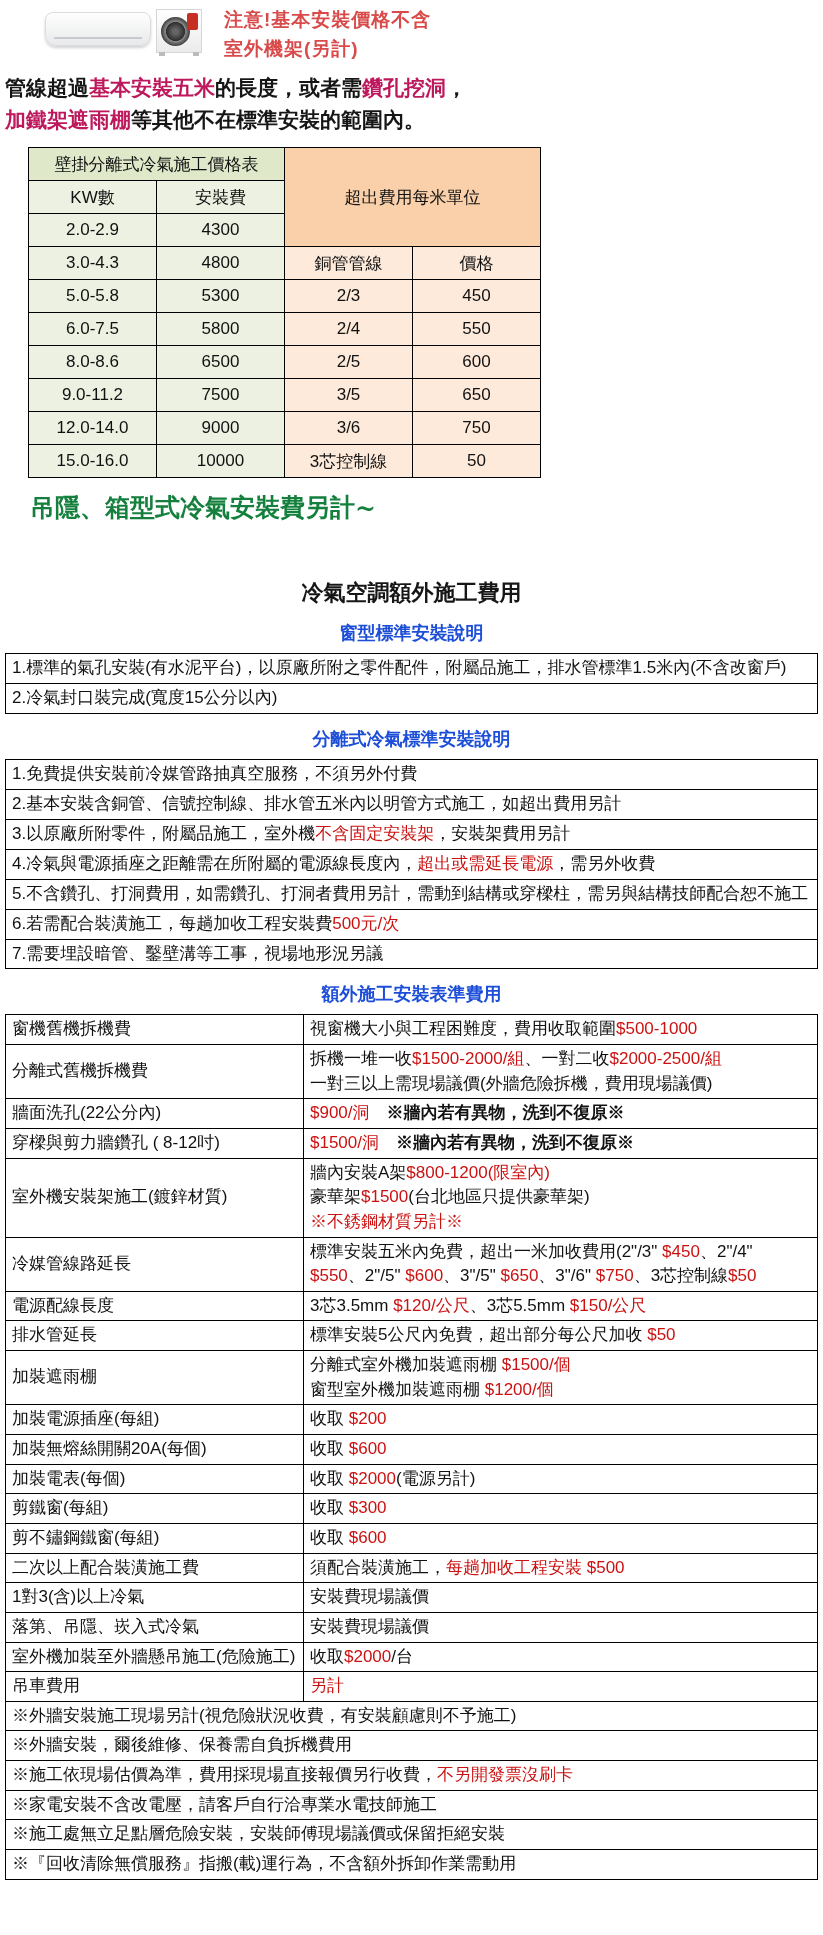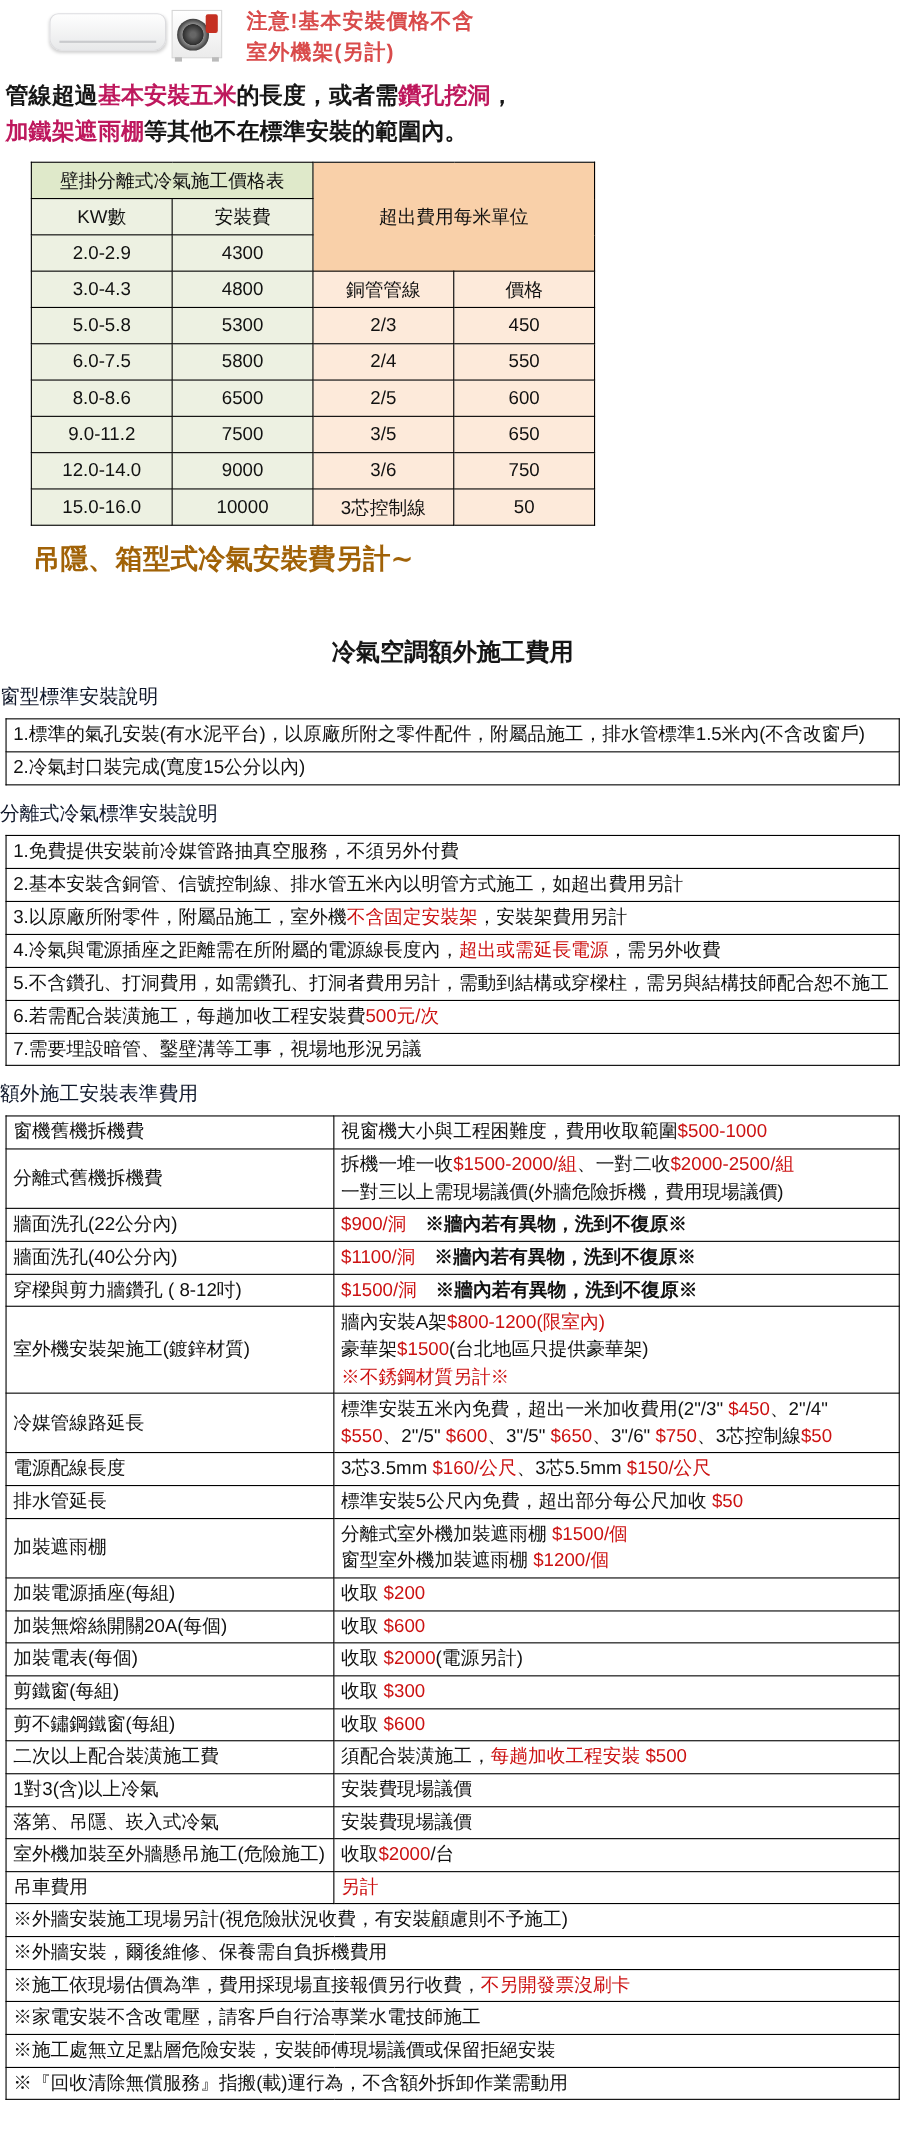--- a/index.html
+++ b/index.html
@@ -63,26 +63,26 @@
     font-size: 17px; height: 33px; padding: 0 4px;
   }
   .price td.g-head { background: #dfe9ca; }
   .price td.g-cell { background: #edf1e2; }
   .price td.p-head { background: #f9d0a9; }
   .price td.p-cell { background: #fdeada; }
 
   .hang-note {
     margin: 13px 0 0 30px;
     font-family: "DejaVu Serif", serif;
-    font-weight: bold; font-size: 25px; color: #a16207;
+    font-weight: bold; font-size: 25px; color: #15803d;
   }
 
   
   .sec-title { margin-top: 54px; text-align: center; font-weight: bold; font-size: 22px; color: #161616; }
-  .sub-green { margin: 13px 0 8px; text-align: left; font-weight: normal; font-size: 18px; color: #0f172a; }
+  .sub-green { margin: 13px 0 8px; text-align: center; font-weight: bold; font-size: 18px; color: #1d4ed8; }
 
   
   .rules, .fee { width: 813px; margin-left: 5px; padding-left: 28px; }
   .rules td {
     border: 1px solid #000; font-size: 17px; padding: 3px 6px; height: 27px;
     line-height: 1.35; vertical-align: middle;
   }
   .fee td {
     border: 1px solid #000; font-size: 17px; padding: 2px 6px;
     line-height: 1.45; vertical-align: middle;
@@ -239,26 +239,20 @@
           <div><span>一對三以上需現場議價(外牆危險拆機，費用現場議價)</span></div>
         </td>
       </tr>
       <tr>
         <td class="fee-label">牆面洗孔(22公分內)</td>
         <td class="fee-content">
           <div><span class="red">$900/洞</span><span>　</span><span class="bold">※牆內若有異物，洗到不復原※</span></div>
         </td>
       </tr>
       <tr>
-        <td class="fee-label">牆面洗孔(40公分內)</td>
-        <td class="fee-content">
-          <div><span class="red">$1100/洞</span><span>　</span><span class="bold">※牆內若有異物，洗到不復原※</span></div>
-        </td>
-      </tr>
-      <tr>
         <td class="fee-label">穿樑與剪力牆鑽孔 ( 8-12吋)</td>
         <td class="fee-content">
           <div><span class="red">$1500/洞</span><span>　</span><span class="bold">※牆內若有異物，洗到不復原※</span></div>
         </td>
       </tr>
       <tr>
         <td class="fee-label">室外機安裝架施工(鍍鋅材質)</td>
         <td class="fee-content">
           <div><span>牆內安裝A架</span><span class="red">$800-1200(限室內)</span></div>
           <div><span>豪華架</span><span class="red">$1500</span><span>(台北地區只提供豪華架)</span></div>
@@ -267,21 +261,21 @@
       </tr>
       <tr>
         <td class="fee-label">冷媒管線路延長</td>
         <td class="fee-content">
           <div><span>標準安裝五米內免費，超出一米加收費用(2"/3" </span><span class="red">$450</span><span>、2"/4" </span><span class="red">$550</span><span>、2"/5" </span><span class="red">$600</span><span>、3"/5" </span><span class="red">$650</span><span>、3"/6" </span><span class="red">$750</span><span>、3芯控制線</span><span class="red">$50</span></div>
         </td>
       </tr>
       <tr>
         <td class="fee-label">電源配線長度</td>
         <td class="fee-content">
-          <div><span>3芯3.5mm </span><span class="red">$160/公尺</span><span>、3芯5.5mm </span><span class="red">$150/公尺</span></div>
+          <div><span>3芯3.5mm </span><span class="red">$120/公尺</span><span>、3芯5.5mm </span><span class="red">$150/公尺</span></div>
         </td>
       </tr>
       <tr>
         <td class="fee-label">排水管延長</td>
         <td class="fee-content">
           <div><span>標準安裝5公尺內免費，超出部分每公尺加收 </span><span class="red">$50</span></div>
         </td>
       </tr>
       <tr>
         <td class="fee-label">加裝遮雨棚</td>

